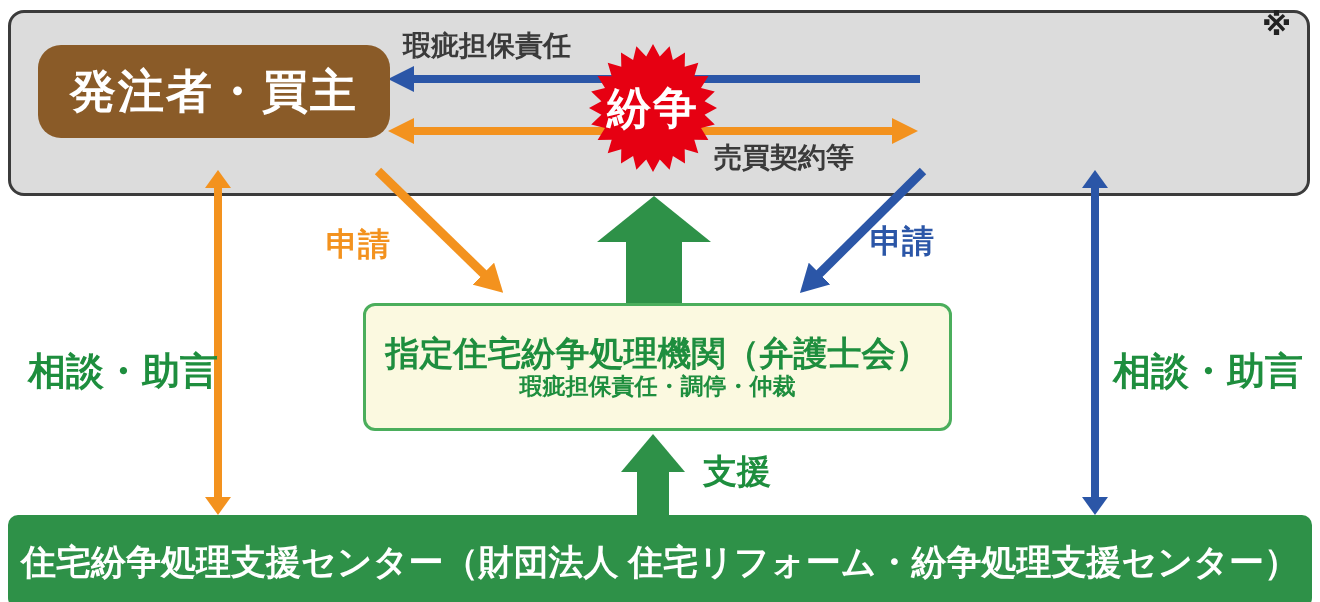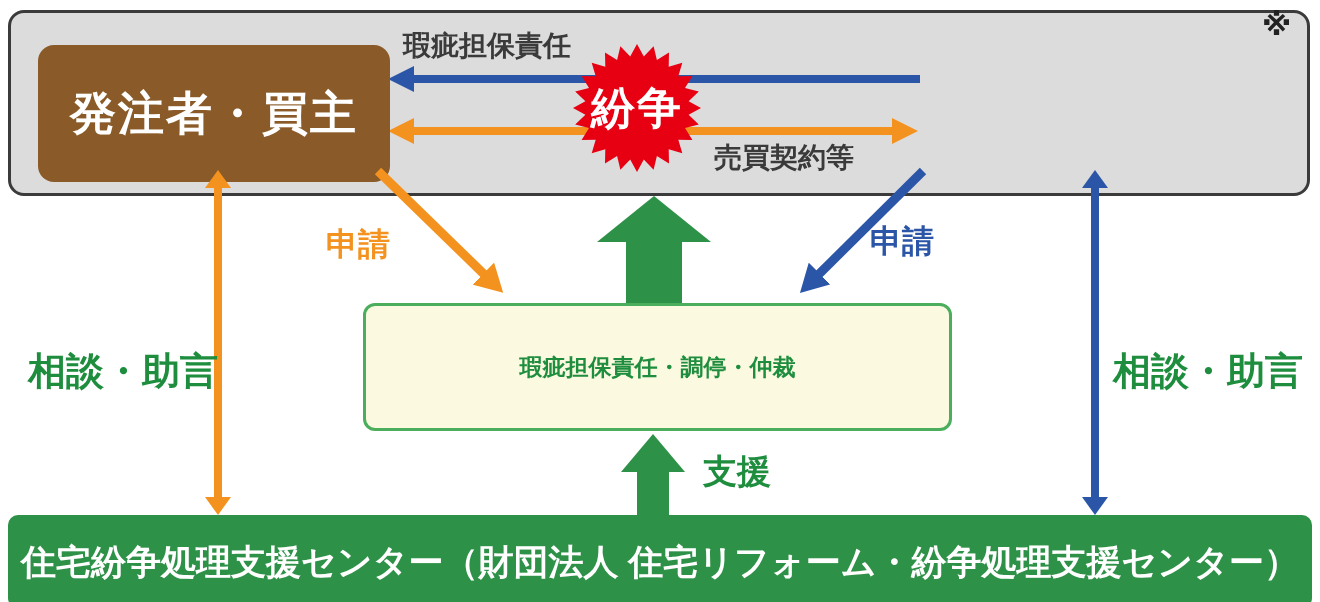--- a/index.html
+++ b/index.html
@@ -9,41 +9,41 @@
   }
   *{margin:0;padding:0;box-sizing:border-box;}
   body{background:#fff;font-family:"Liberation Sans","DejaVu Sans",sans-serif;}
   .canvas{position:relative;width:1320px;height:602px;background:#fff;overflow:hidden;}
 
   
   .band{position:absolute;left:8px;top:10px;width:1302px;height:186px;
         background:var(--band-gray);border:3px solid var(--band-border);border-radius:16px;}
   .ref-mark{position:absolute;left:1262px;top:10px;font-size:30px;font-weight:bold;color:#222;line-height:1;}
 
-  .party-box{position:absolute;top:45px;height:137px;border-radius:16px;
+  .party-box{position:absolute;top:45px;height:93px;border-radius:23px;
              display:flex;align-items:center;justify-content:center;
              color:#fff;font-weight:bold;font-size:46px;letter-spacing:2px;}
   .owner{left:38px;width:352px;background:var(--brown);}
   .company{left:918px;width:372px;background:var(--blue);}
 
   
   .shaft-h{position:absolute;height:8px;}
   .blue-shaft{left:410px;top:75px;width:510px;background:var(--blue);}
   .orange-shaft{left:410px;top:127px;width:484px;background:var(--orange);}
   .tri{position:absolute;width:0;height:0;}
   .blue-head-left{left:388px;top:66px;border-top:13px solid transparent;border-bottom:13px solid transparent;border-right:26px solid var(--blue);}
   .orange-head-left{left:388px;top:118px;border-top:13px solid transparent;border-bottom:13px solid transparent;border-right:26px solid var(--orange);}
   .orange-head-right{left:892px;top:118px;border-top:13px solid transparent;border-bottom:13px solid transparent;border-left:26px solid var(--orange);}
 
   .lbl-dark{position:absolute;font-weight:bold;font-size:28px;color:var(--label-dark);line-height:1;}
   .defect-lbl{left:403px;top:32px;}
   .sales-lbl{left:714px;top:144px;}
 
   
-  .burst-wrap{position:absolute;left:572px;top:43px;width:130px;height:130px;}
+  .burst-wrap{position:absolute;left:588px;top:43px;width:130px;height:130px;}
   .burst-wrap svg{position:absolute;left:0;top:0;}
   .burst-poly{fill:var(--red);}
   .burst-label{position:absolute;inset:0;display:flex;align-items:center;justify-content:center;
                color:#fff;font-weight:bold;font-size:44px;letter-spacing:2px;}
 
   
   .big-green-head{left:597px;top:196px;border-left:57px solid transparent;border-right:57px solid transparent;border-bottom:46px solid var(--green);}
   .big-green-shaft{position:absolute;left:626px;top:240px;width:56px;height:64px;background:var(--green);}
 
   
@@ -112,20 +112,21 @@
     <svg width="130" height="130" viewBox="0 0 130 130">
       <polygon id="burst-poly" class="burst-poly" points="65.0,1.0 71.8,13.4 81.6,3.2 84.9,17.0 97.0,9.6 96.7,23.7 110.3,19.7 106.3,33.3 120.4,33.0 113.0,45.1 126.8,48.4 116.6,58.2 129.0,65.0 116.6,71.8 126.8,81.6 113.0,84.9 120.4,97.0 106.3,96.7 110.3,110.3 96.7,106.3 97.0,120.4 84.9,113.0 81.6,126.8 71.8,116.6 65.0,129.0 58.2,116.6 48.4,126.8 45.1,113.0 33.0,120.4 33.3,106.3 19.7,110.3 23.7,96.7 9.6,97.0 17.0,84.9 3.2,81.6 13.4,71.8 1.0,65.0 13.4,58.2 3.2,48.4 17.0,45.1 9.6,33.0 23.7,33.3 19.7,19.7 33.3,23.7 33.0,9.6 45.1,17.0 48.4,3.2 58.2,13.4"></polygon>
     </svg>
     <div class="burst-label">紛争</div>
   </div>
 
   <div class="tri big-green-head"></div>
   <div class="big-green-shaft"></div>
 
   <div class="center-box">
+    <span class="center-line1">指定住宅紛争処理機関（弁護士会）</span>
     <span class="center-line2">瑕疵担保責任・調停・仲裁</span>
   </div>
 
   <div class="tri support-head"></div>
   <div class="support-shaft"></div>
   <div class="support-lbl">支援</div>
 
   <div class="v-shaft orange-v"></div>
   <div class="tri orange-v-top"></div>
   <div class="tri orange-v-bot"></div>

